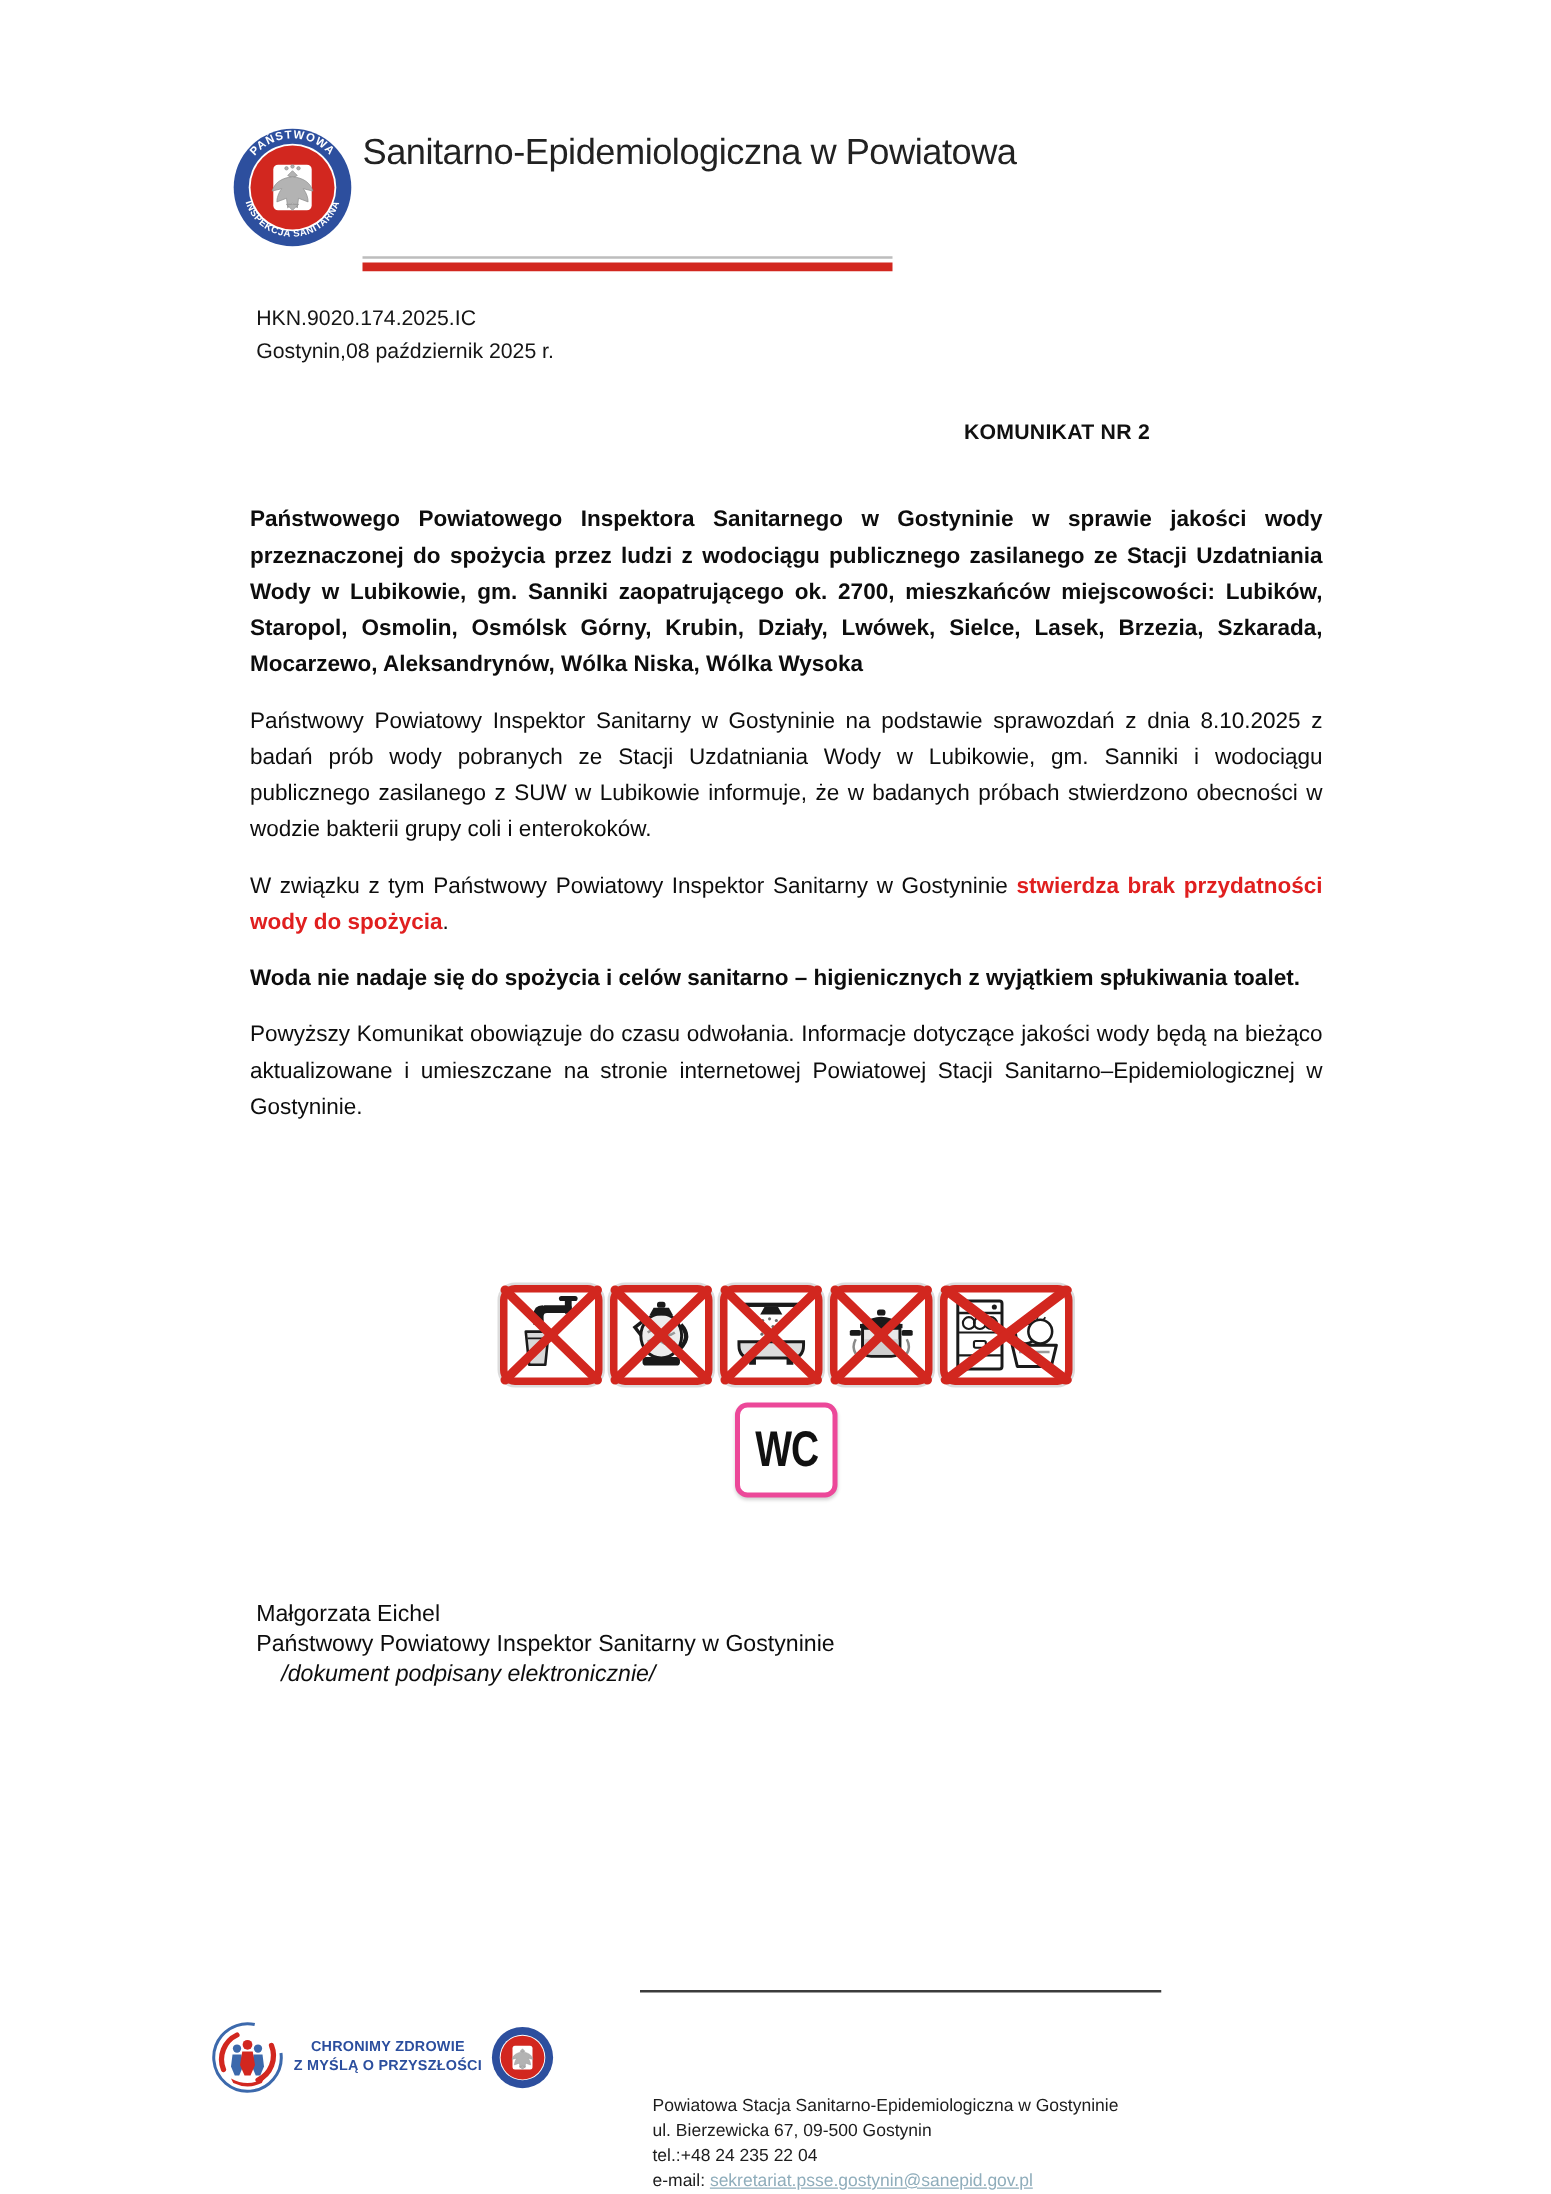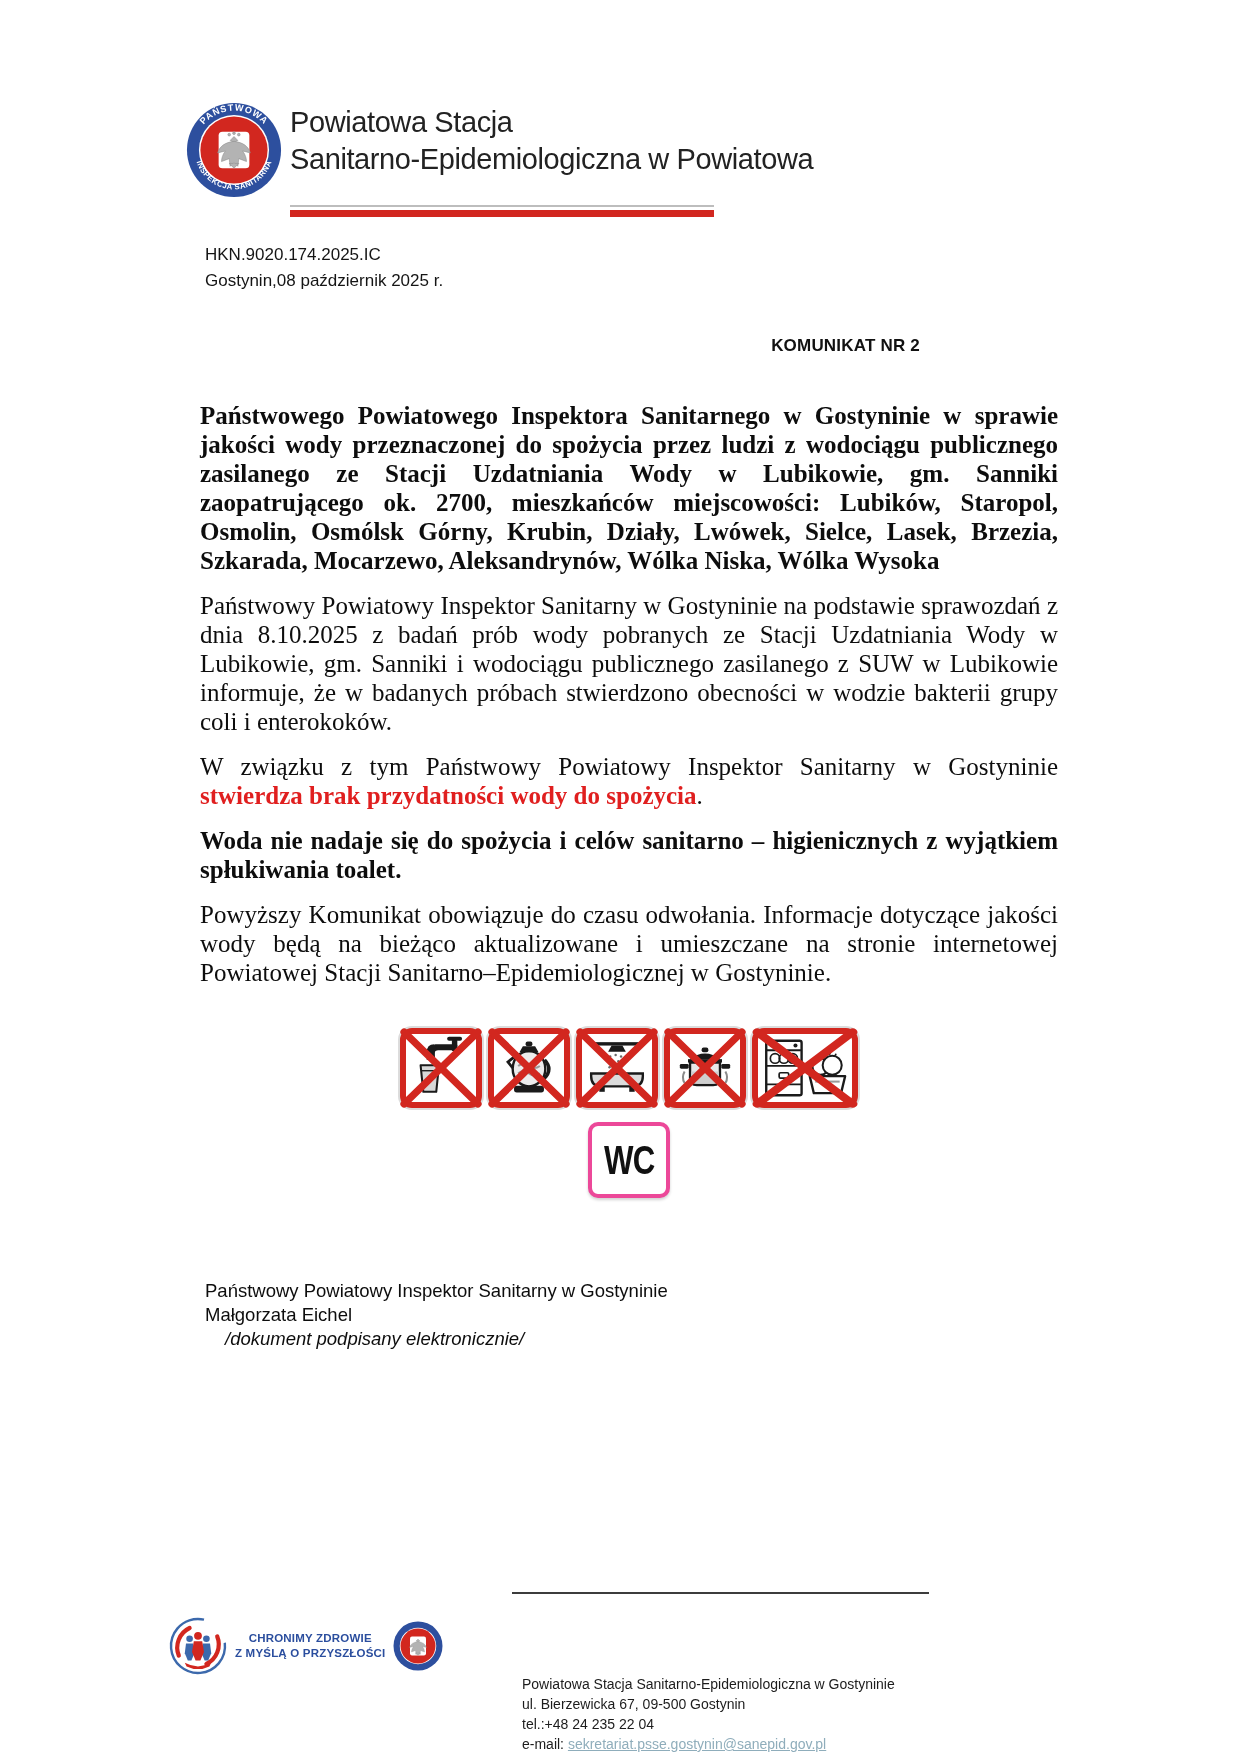--- a/index.html
+++ b/index.html
@@ -16,21 +16,21 @@
   .hdr-title{position:absolute;left:290px;top:104px;font-size:29px;line-height:37px;
     color:#222;letter-spacing:-0.4px;font-weight:400;white-space:nowrap;}
   .rule-gray{position:absolute;left:290px;top:205px;width:424px;height:2px;background:#bdbdbd;}
   .rule-red{position:absolute;left:290px;top:210px;width:424px;height:7px;background:#d2271f;}
   
   .meta{position:absolute;left:205px;top:242px;font-size:17px;line-height:26px;color:#151515;}
   
   .doc-title{position:absolute;left:200px;top:336px;width:720px;text-align:right;
     font-size:17px;font-weight:700;letter-spacing:0.2px;color:#111;}
   .content{position:absolute;left:200px;top:401px;width:858px;}
-  .content p{margin:0 0 16px 0;font-size:25px;line-height:29px;text-align:justify;color:#0d0d0d;font-family:Liberation Serif, serif;}
+  .content p{margin:0 0 16px 0;font-size:18px;line-height:29px;text-align:justify;color:#0d0d0d;}
   .bold{font-weight:700;}
   .red-bold{color:#e01f1f;font-weight:700;}
   
   .picto-row{position:absolute;left:200px;top:1028px;width:858px;display:flex;
     justify-content:center;align-items:stretch;gap:6px;}
   .picto{position:relative;width:82px;height:80px;box-sizing:border-box;
     border:6px solid #d2271f;border-radius:12px;background:#fff;
     box-shadow:0 0 0 2px #dcdcdc;}
   .picto.wide{width:106px;}
   .picto svg.art{position:absolute;inset:0;width:100%;height:100%;}
@@ -77,21 +77,20 @@
     </defs>
     <text font-size="9.5" font-weight="700" fill="#ffffff" letter-spacing="1">
       <textPath href="#arcTopH" startOffset="50%" text-anchor="middle">PAŃSTWOWA</textPath>
     </text>
     <text font-size="8" font-weight="700" fill="#ffffff" letter-spacing="0.5">
       <textPath href="#arcBotH" startOffset="50%" text-anchor="middle">INSPEKCJA SANITARNA</textPath>
     </text>
   </svg>
 
   <div class="hdr-title">
-    <div>Powiatowa Stacja</div>
     <div>Sanitarno-Epidemiologiczna w Powiatowa</div>
   </div>
   <div class="rule-gray"></div>
   <div class="rule-red"></div>
 
   <div class="meta">
     <div>HKN.9020.174.2025.IC</div>
     <div>Gostynin,08 październik 2025 r.</div>
   </div>
 
@@ -212,22 +211,22 @@
     </div>
   </div>
 
   <div class="wc-row">
     <div class="wc-sign">
       <span>WC</span>
     </div>
   </div>
 
   <div class="signature">
+    <div>Małgorzata Eichel</div>
     <div>Państwowy Powiatowy Inspektor Sanitarny w Gostyninie</div>
-    <div>Małgorzata Eichel</div>
     <div class="note">/dokument podpisany elektronicznie/</div>
   </div>
 
   <div class="ftr-rule"></div>
 
   <div class="ftr-text">
     <div>Powiatowa Stacja Sanitarno-Epidemiologiczna w Gostyninie</div>
     <div>ul. Bierzewicka 67, 09-500 Gostynin</div>
     <div>tel.:+48 24 235 22 04</div>
     <div><span>e-mail: </span><a href="#">sekretariat.psse.gostynin@sanepid.gov.pl</a></div>

